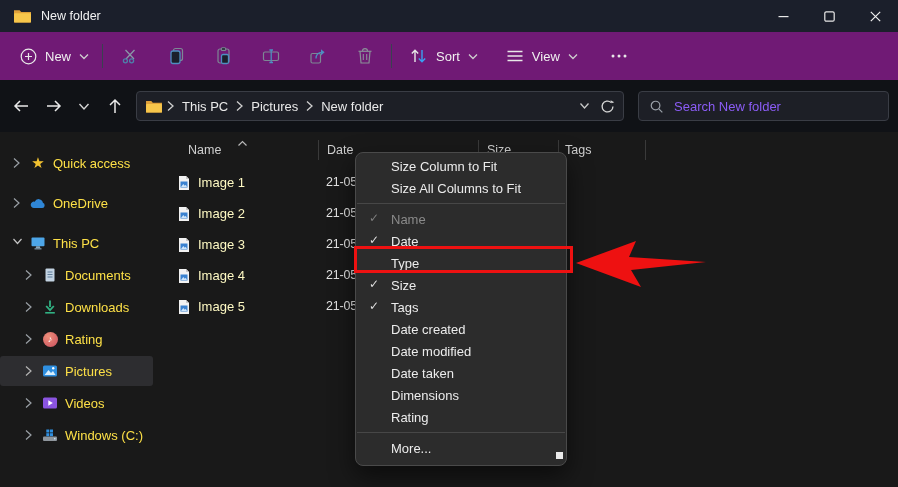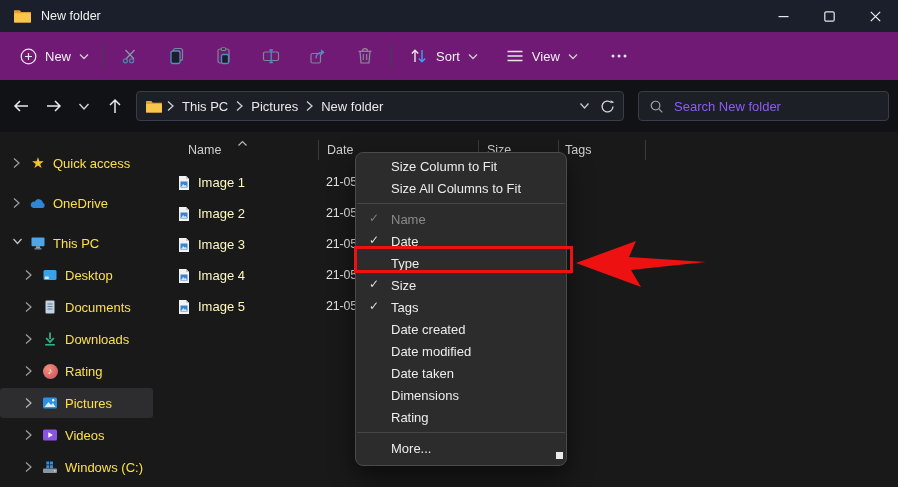--- a/index.html
+++ b/index.html
@@ -290,34 +290,20 @@
             </svg>
           </span>
         <span class="side-icon">
             <svg width="16" height="16" viewBox="0 0 16 16">
               <rect x="1.5" y="2.5" width="13" height="8.8" rx="1" fill="#4da6e8"></rect>
               <path d="M6.2 11.3 h3.6 l.6 2 h-4.8 z" fill="#8aa6ba"></path>
               <rect x="4.5" y="13.3" width="7" height="1.1" fill="#8aa6ba"></rect>
             </svg>
           </span>
         <span class="side-label">This PC</span>
-      </div>
-      <div class="side-item lvl1">
-        <span class="side-chev">
-            <svg width="9" height="12" viewBox="0 0 9 12">
-              <path d="M2 1.5 L7 6 L2 10.5" fill="none" stroke="#9aa0a6" stroke-width="1.2"></path>
-            </svg>
-          </span>
-        <span class="side-icon">
-            <svg width="16" height="16" viewBox="0 0 16 16">
-              <rect x="1.5" y="3" width="13" height="10" rx="1.5" fill="#3aa3e8"></rect>
-              <rect x="2.8" y="9.5" width="4" height="2.6" rx="0.5" fill="#cfeafc"></rect>
-            </svg>
-          </span>
-        <span class="side-label">Desktop</span>
       </div>
       <div class="side-item lvl1">
         <span class="side-chev">
             <svg width="9" height="12" viewBox="0 0 9 12">
               <path d="M2 1.5 L7 6 L2 10.5" fill="none" stroke="#9aa0a6" stroke-width="1.2"></path>
             </svg>
           </span>
         <span class="side-icon">
             <svg width="16" height="16" viewBox="0 0 16 16">
               <rect x="3.5" y="1.5" width="9" height="13" rx="1" fill="#c3d3e2"></rect>

